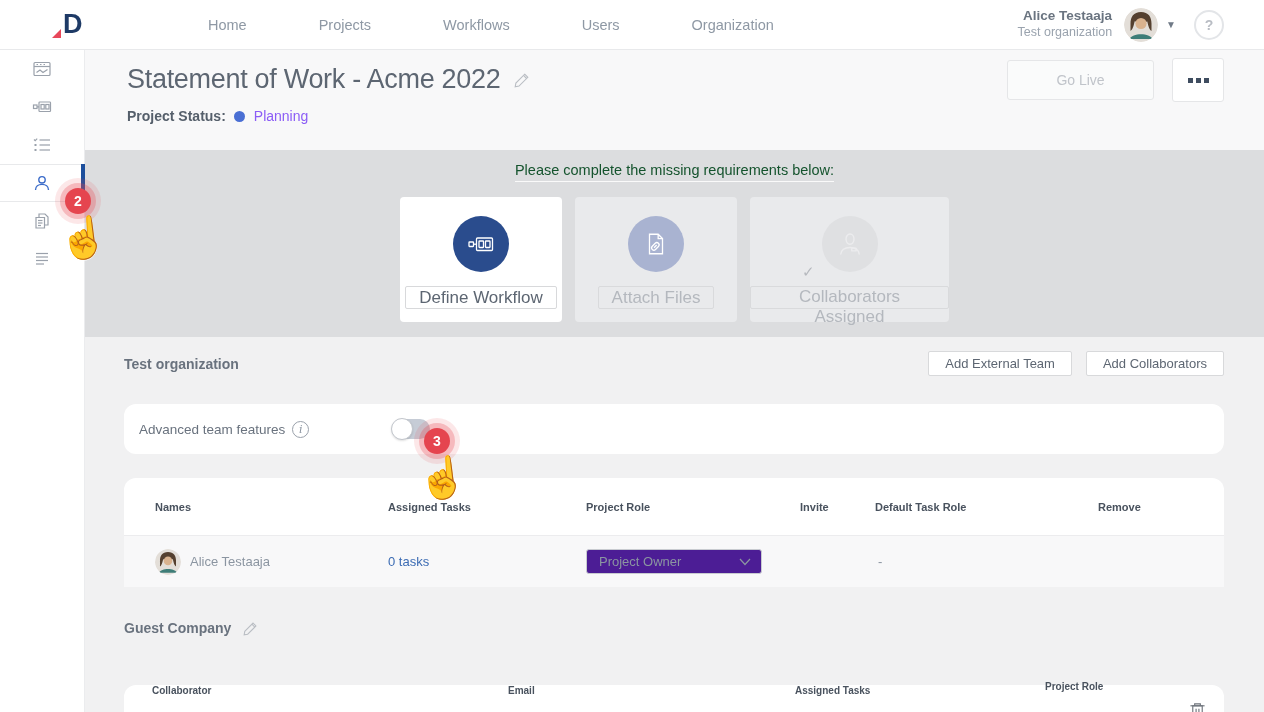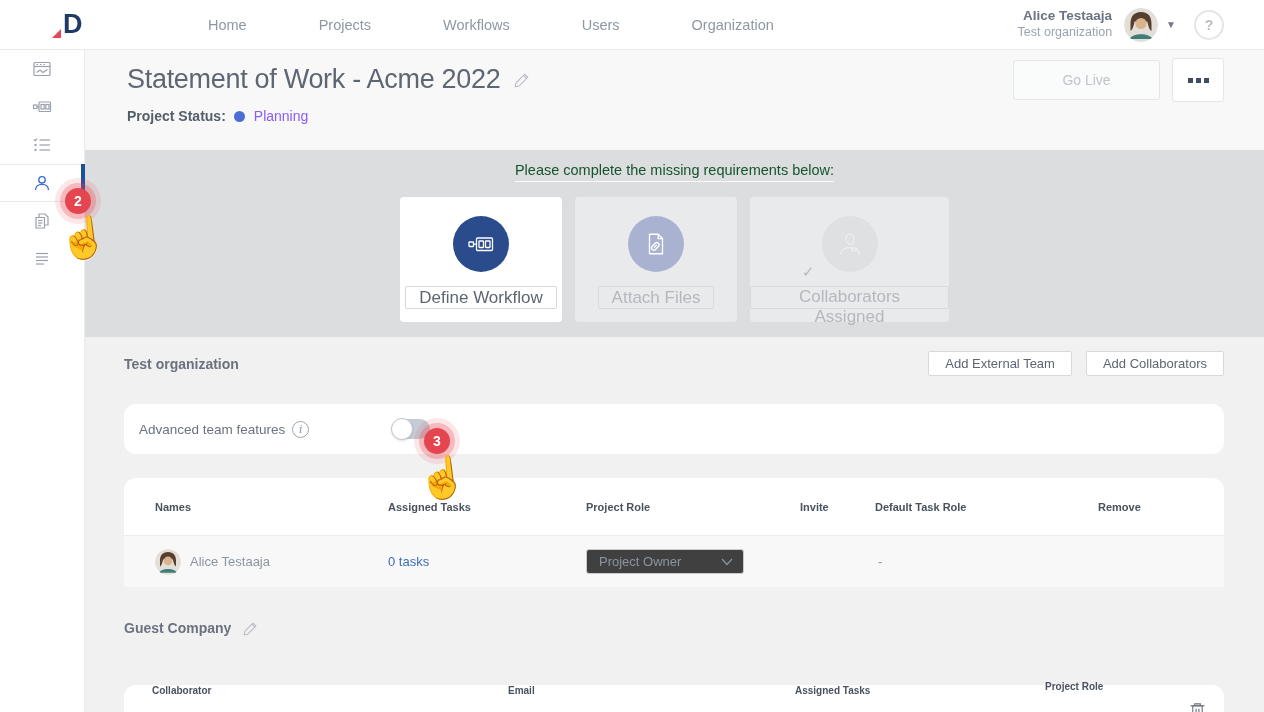--- a/index.html
+++ b/index.html
@@ -37,21 +37,21 @@
   
   .main { position:absolute; left:85px; top:50px; right:0; bottom:0; }
 
   .page-head { position:relative; height:100px; background:#f8f8f9; padding-left:42px; }
   .title-row { display:flex; align-items:center; gap:14px; padding-top:14px; }
   .page-title { font-size:27px; font-weight:500; color:#5d6672; letter-spacing:-0.3px; }
   .status-row { display:flex; align-items:center; margin-top:13px; font-size:14px; }
   .status-label { font-weight:bold; color:#555f6b; }
   .status-dot { width:11px; height:11px; border-radius:50%; background:#4a6fd4; margin:0 9px 0 8px; }
   .status-value { color:#8b5cf6; }
-  .go-live { position:absolute; top:10px; right:104px; width:147px; height:40px; background:#fafbfb;
+  .go-live { position:absolute; top:10px; right:110px; width:147px; height:40px; background:#fafbfb;
              border:1px solid #e5e6e8; border-radius:3px; color:#c0c4ca; font-size:14px; cursor:pointer; }
   .more-btn { position:absolute; top:8px; right:40px; width:52px; height:44px; background:#fff;
               border:1px solid #e5e6e8; border-radius:3px; cursor:pointer; display:flex;
               align-items:center; justify-content:center; gap:3px; }
   .more-btn i { width:5px; height:5px; background:#3f4d60; display:block; }
 
   
   .banner { height:187px; background:#dcdddf; text-align:center; padding-top:11px; }
   .banner-title { display:inline-block; font-size:14.5px; color:#14532d; border-bottom:1px solid #fafafa;
                   padding-bottom:3px; }
@@ -91,21 +91,21 @@
                   background:#fff; border:1px solid #c2c6cc; box-shadow:0 1px 2px rgba(0,0,0,.12); }
 
   .table-card { margin-top:24px; }
   .thead, .trow { display:grid; grid-template-columns:233px 198px 214px 75px 223px 1fr;
                   align-items:center; padding-left:31px; }
   .thead { height:57px; font-size:11px; font-weight:bold; color:#49525e; }
   .trow { height:52px; border-top:1px solid #ececee; background:#f8f8f9; font-size:13px; color:#8b95a1; }
   .name-cell { display:flex; align-items:center; gap:9px; }
   .avatar-sm { width:26px; height:26px; border-radius:50%; overflow:hidden; flex:none; }
   .tasks-link { color:#3c6cb4; text-decoration:none; cursor:pointer; }
-  .select { width:158px; height:25px; background:#404040; border:1px solid #c8cbd0; border-radius:3px;
+  .select { width:176px; height:25px; background:#4c1d95; border:1px solid #c8cbd0; border-radius:3px;
             display:flex; align-items:center; justify-content:space-between; padding:0 10px 0 12px;
             font-size:13px; color:#8b95a1; cursor:pointer; }
   .dash-cell { padding-left:3px; }
 
   .guest-head { margin-top:30px; height:22px; justify-content:flex-start; }
   .guest-card { position:relative; margin-top:14px; height:130px; padding-left:28px; }
   .trash { position:absolute; right:18px; top:16px; cursor:pointer; }
   .guest-thead { display:grid; grid-template-columns:356px 287px 250px 1fr; margin-top:46px;
                  font-size:10px; font-weight:bold; color:#49525e; }
   .guest-thead span:last-child { transform:translateY(-4px); }

